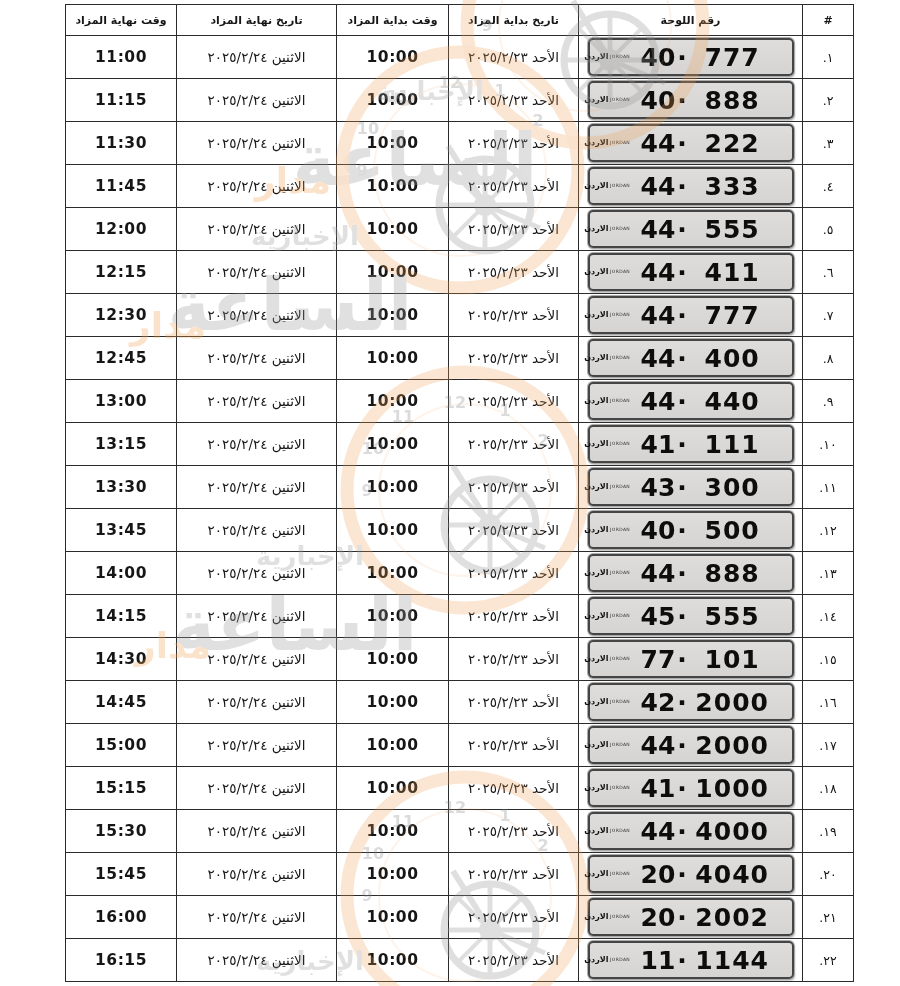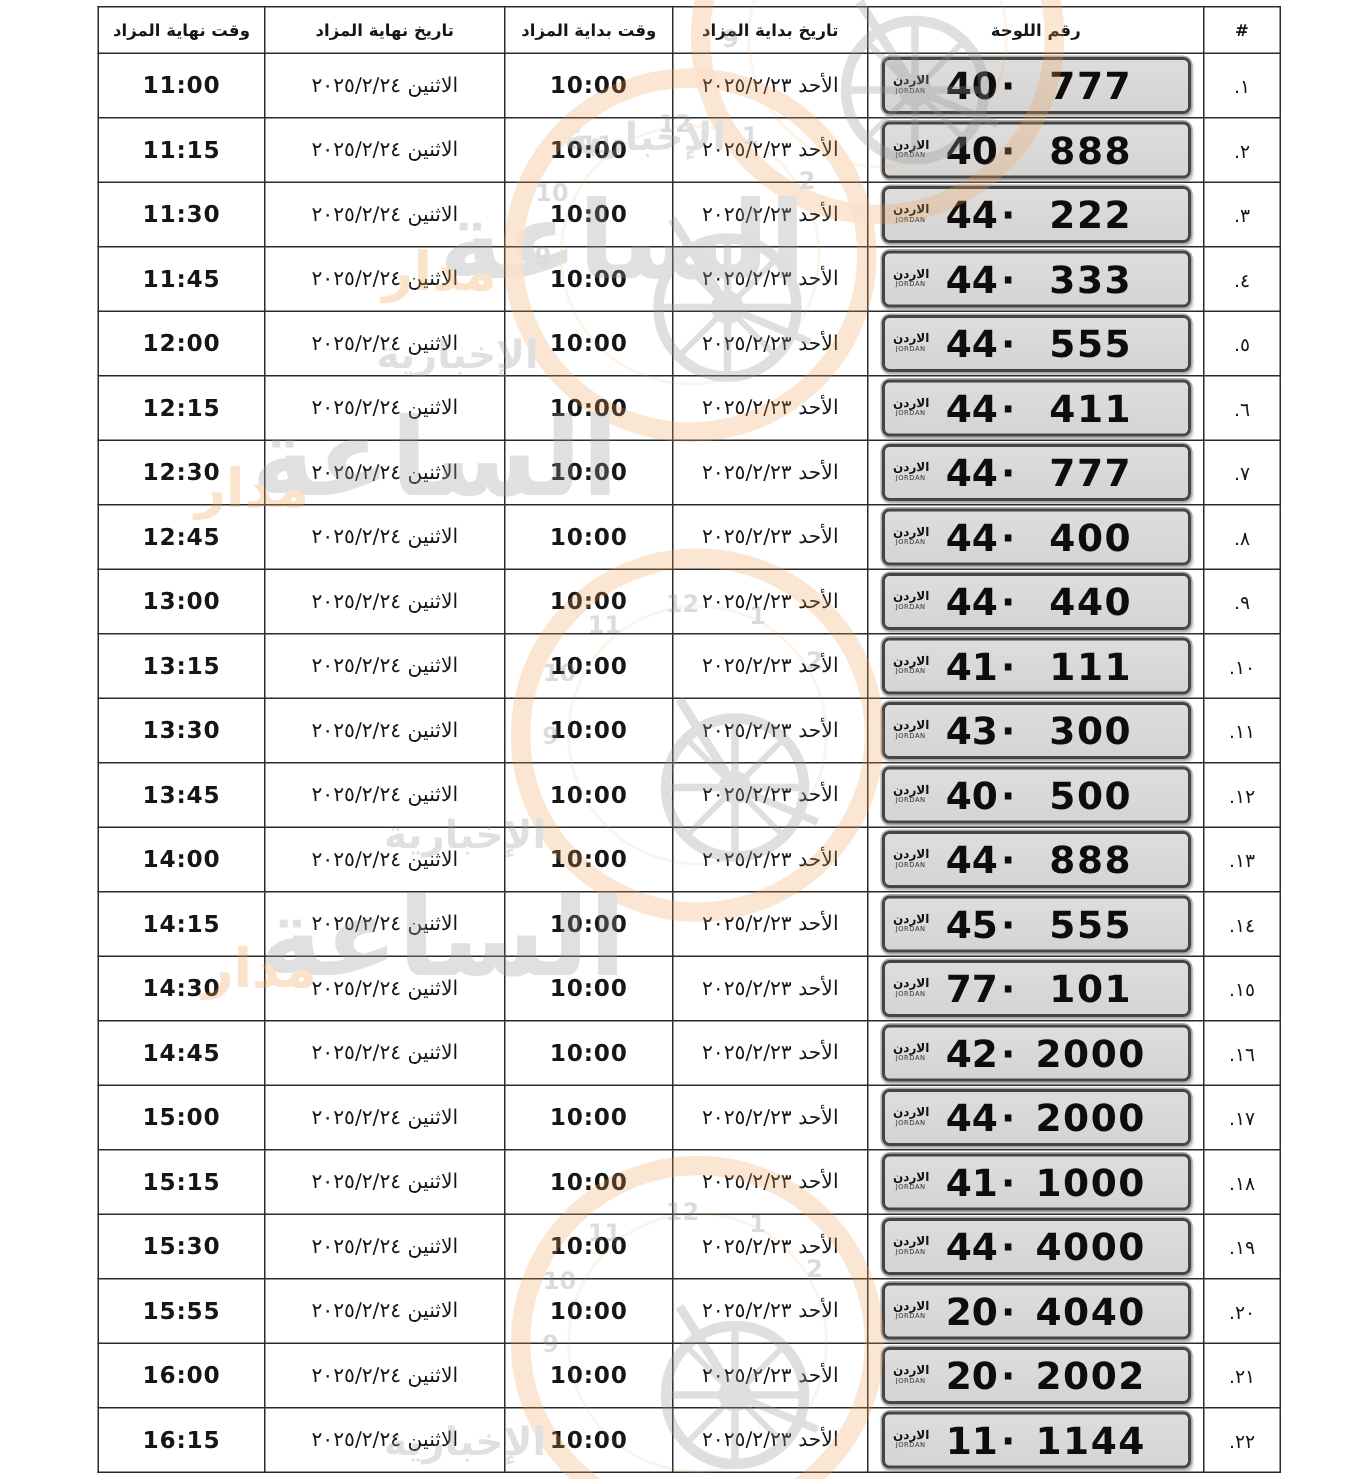--- a/index.html
+++ b/index.html
@@ -31,30 +31,30 @@
   
   .plate{
     direction:ltr;
     width:202px;height:34px;margin:0 auto;
     background:linear-gradient(180deg,#dedddb,var(--plate-bg,#d5d4d2));
     border:2px solid #454545;border-radius:5px;
     box-shadow:0 0 0 1px #aaa, 1px 2px 2px rgba(0,0,0,.25);
     display:flex;align-items:center;
   }
   .badge{
-    display:flex;flex-direction:column;align-items:center;justify-content:center;
+    display:flex;flex-direction:row;align-items:center;justify-content:center;
     width:30px;margin-left:3px;line-height:1.1;flex:0 0 auto;
   }
   .b-ar{font-size:8px;font-weight:bold;color:#111;white-space:nowrap;}
   .b-en{font-size:5px;letter-spacing:.4px;color:#333;white-space:nowrap;transform:scale(.9);}
   .code,.serial,.dot{
     font-weight:bold;color:#0d0d0d;font-size:25px;line-height:1;
     font-family:"DejaVu Sans",sans-serif;
   }
-  .code{margin-left:8px;letter-spacing:0;}
+  .code{margin-left:18px;letter-spacing:0;}
   .dot{margin:0 2px;}
   .serial{flex:1;text-align:center;letter-spacing:1px;padding-right:16px;}
 
   
   .watermark{
     position:absolute;inset:0;z-index:5;pointer-events:none;opacity:.3;
   }
   .wm-orange{stroke:var(--wm-orange,#f0a055);}
   .wm-num{fill:#8a8a8a;font-size:16px;font-weight:bold;}
   .wm-gray-txt{fill:#9b9b9b;font-weight:bold;}
@@ -454,21 +454,21 @@
             <span class="b-en">JORDAN</span>
           </span>
           <span class="code">20</span>
           <span class="dot">·</span>
           <span class="serial">4040</span>
         </div>
       </td>
       <td class="c-date">الأحد ٢٠٢٥/٢/٢٣</td>
       <td class="c-time">10:00</td>
       <td class="c-date">الاثنين ٢٠٢٥/٢/٢٤</td>
-      <td class="c-time">15:55</td>
+      <td class="c-time">15:45</td>
     </tr>
 
     <tr>
       <td class="c-num">٢١.</td>
       <td class="c-plate">
         <div class="plate">
           <span class="badge">
             <span class="b-ar">الاردن</span>
             <span class="b-en">JORDAN</span>
           </span>

